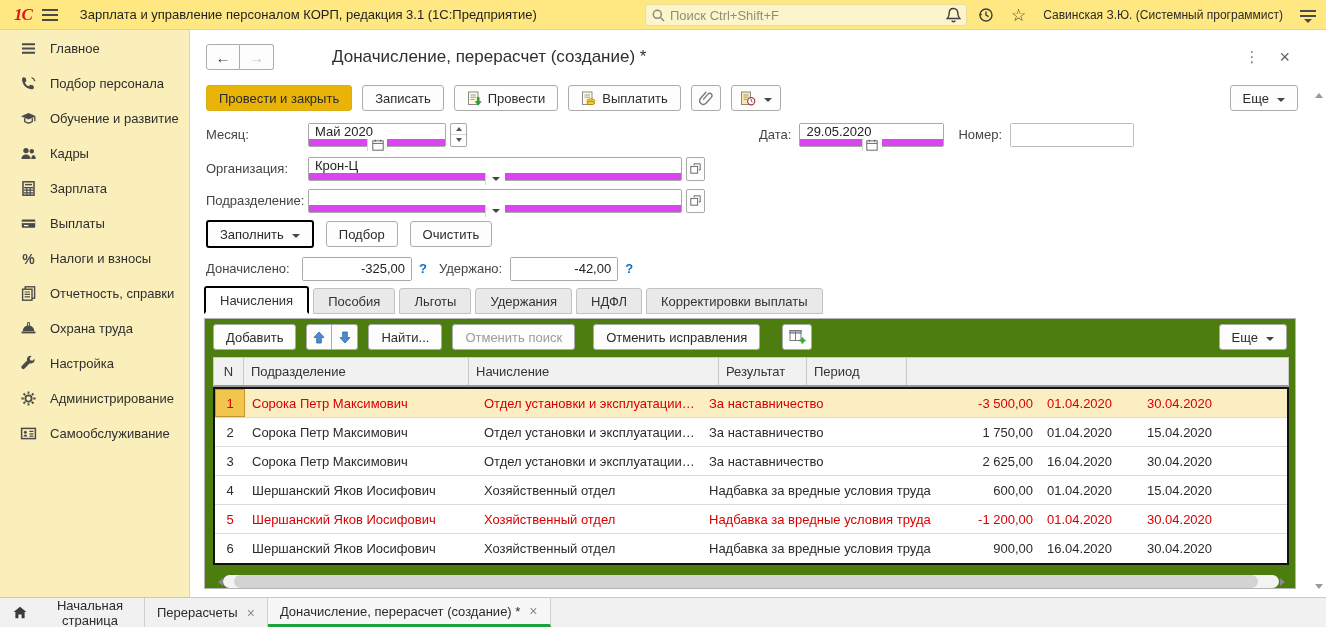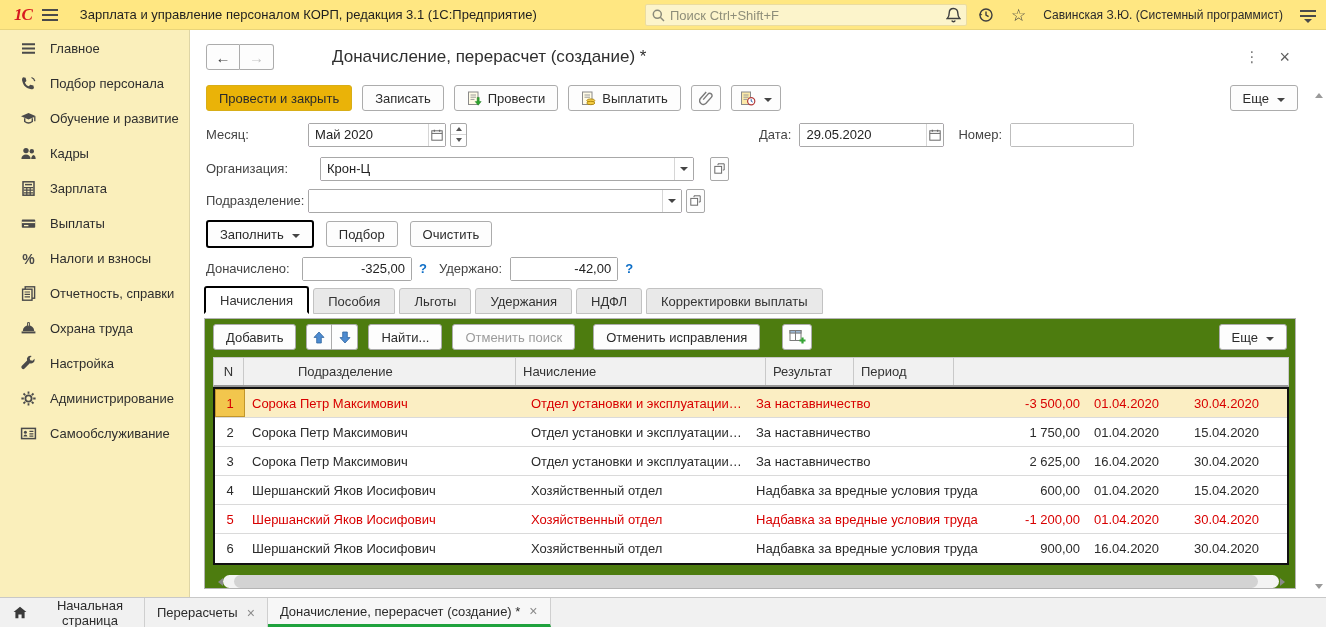--- a/index.html
+++ b/index.html
@@ -57,21 +57,21 @@
   .btn.focused { border:2px solid #000; }
   .caret { width:0; height:0; border:4px solid transparent; border-top-color:#444; margin-top:7px; }
   .btn .caret { margin-top:7px; margin-left:2px; }
 
   .cmdbar { position:absolute; left:16px; top:54px; right:28px; height:28px; display:flex; align-items:center; gap:10px; }
   .spacer { flex:1; }
 
   
   .frow { position:absolute; left:16px; right:28px; height:25px; display:flex; align-items:center; }
   .flabel { color:#444; }
-  .field { display:inline-flex; align-items:center; height:24px; border:1px solid #A8A8A8; border-radius:2px; background:#d946ef; }
+  .field { display:inline-flex; align-items:center; height:24px; border:1px solid #A8A8A8; border-radius:2px; background:#d946ef;flex-direction:column; }
   .field input { border:none; outline:none; height:100%; padding:0 6px; font:13px "Liberation Sans",sans-serif; color:#222; width:100%; }
   .field .mini-btn { width:20px; height:100%; display:flex; align-items:center; justify-content:center; border-left:1px solid #D6D6D6; cursor:pointer; background:#fff; }
   .spinner { width:17px; height:24px; border:1px solid #A8A8A8; border-radius:2px; margin-left:4px; display:flex; flex-direction:column; }
   .spinner div { flex:1; display:flex; align-items:center; justify-content:center; cursor:pointer; }
   .spinner div:first-child { border-bottom:1px solid #D6D6D6; }
   .tri-up { width:0; height:0; border:3.5px solid transparent; border-bottom:4.5px solid #555; margin-top:-3px; }
   .tri-dn { width:0; height:0; border:3.5px solid transparent; border-top:4.5px solid #555; margin-bottom:-3px; }
   .open-btn { width:19px; height:24px; border:1px solid #A8A8A8; border-radius:2px; margin-left:4px; display:flex; align-items:center; justify-content:center; background:#fdfdfd; cursor:pointer; }
   .help-q { color:#0D6EC7; font-weight:bold; margin-left:7px; cursor:pointer; }
   .num input { text-align:right; }
@@ -93,21 +93,21 @@
   .tbl { margin:0 6px 0 8px; }
   .thead { display:flex; background:#F1F1F1; border:1px solid #C9C9C9; border-bottom:2px solid #979797; height:30px; }
   .thead .c { display:flex; align-items:center; border-right:1px solid #C9C9C9; color:#333; }
   .thead .c:last-child { border-right:none; }
   .tbody { border:2px solid #111; }
   .trow { display:flex; height:29px; border-bottom:1px solid #DADADA; background:#fff; cursor:pointer; }
   .trow:last-child { border-bottom:none; }
   .c { padding:0 7px; display:flex; align-items:center; overflow:hidden; white-space:nowrap; }
   .c.cn  { width:30px; justify-content:center; padding:0 2px; flex:none; }
   .c.emp { width:232px; flex:none; }
-  .c.dep { width:225px; flex:none;margin-left:47px; }
+  .c.dep { width:225px; flex:none; }
   .c.acc { width:250px; flex:none; }
   .c.res { width:88px; justify-content:flex-end; flex:none; }
   .c.p1  { width:100px; flex:none; }
   .c.p2  { flex:1; }
   .trow.storno .c { color:#D80000; }
   .trow.sel { background:#FBEEC3; }
   .trow.sel .c.cn { background:#F2C64D; box-shadow:inset 0 0 0 1px #C2962B; }
 
   
   .hscroll { margin:8px 6px 0 8px; height:17px; display:flex; align-items:center; }
@@ -376,21 +376,21 @@
             <path d="M3.4 0.8v2M8.6 0.8v2" stroke="#6a6a6a" stroke-width="1.3"></path>
           </svg>
         </span>
     </span>
     <span class="flabel" style="margin-left:14px;">Номер:</span>
     <span class="field" style="width:124px; margin-left:8px; border-color:#BDBDBD;">
       <input value="" style="">
     </span>
   </div>
 
-  <div class="frow" style="top:126px;gap:12px;">
+  <div class="frow" style="top:126px;">
     <span class="flabel" style="width:102px;">Организация:</span>
     <span class="field" style="width:374px;">
       <input value="Крон-Ц" style="">
       <span class="mini-btn">
           <span class="caret" style="margin-top:4px;"></span>
         </span>
     </span>
     <span class="open-btn">
         <svg width="11" height="11" viewBox="0 0 11 11">
           <rect x="0.8" y="3.4" width="6.8" height="6.8" fill="#fff" stroke="#6a6a6a"></rect>

